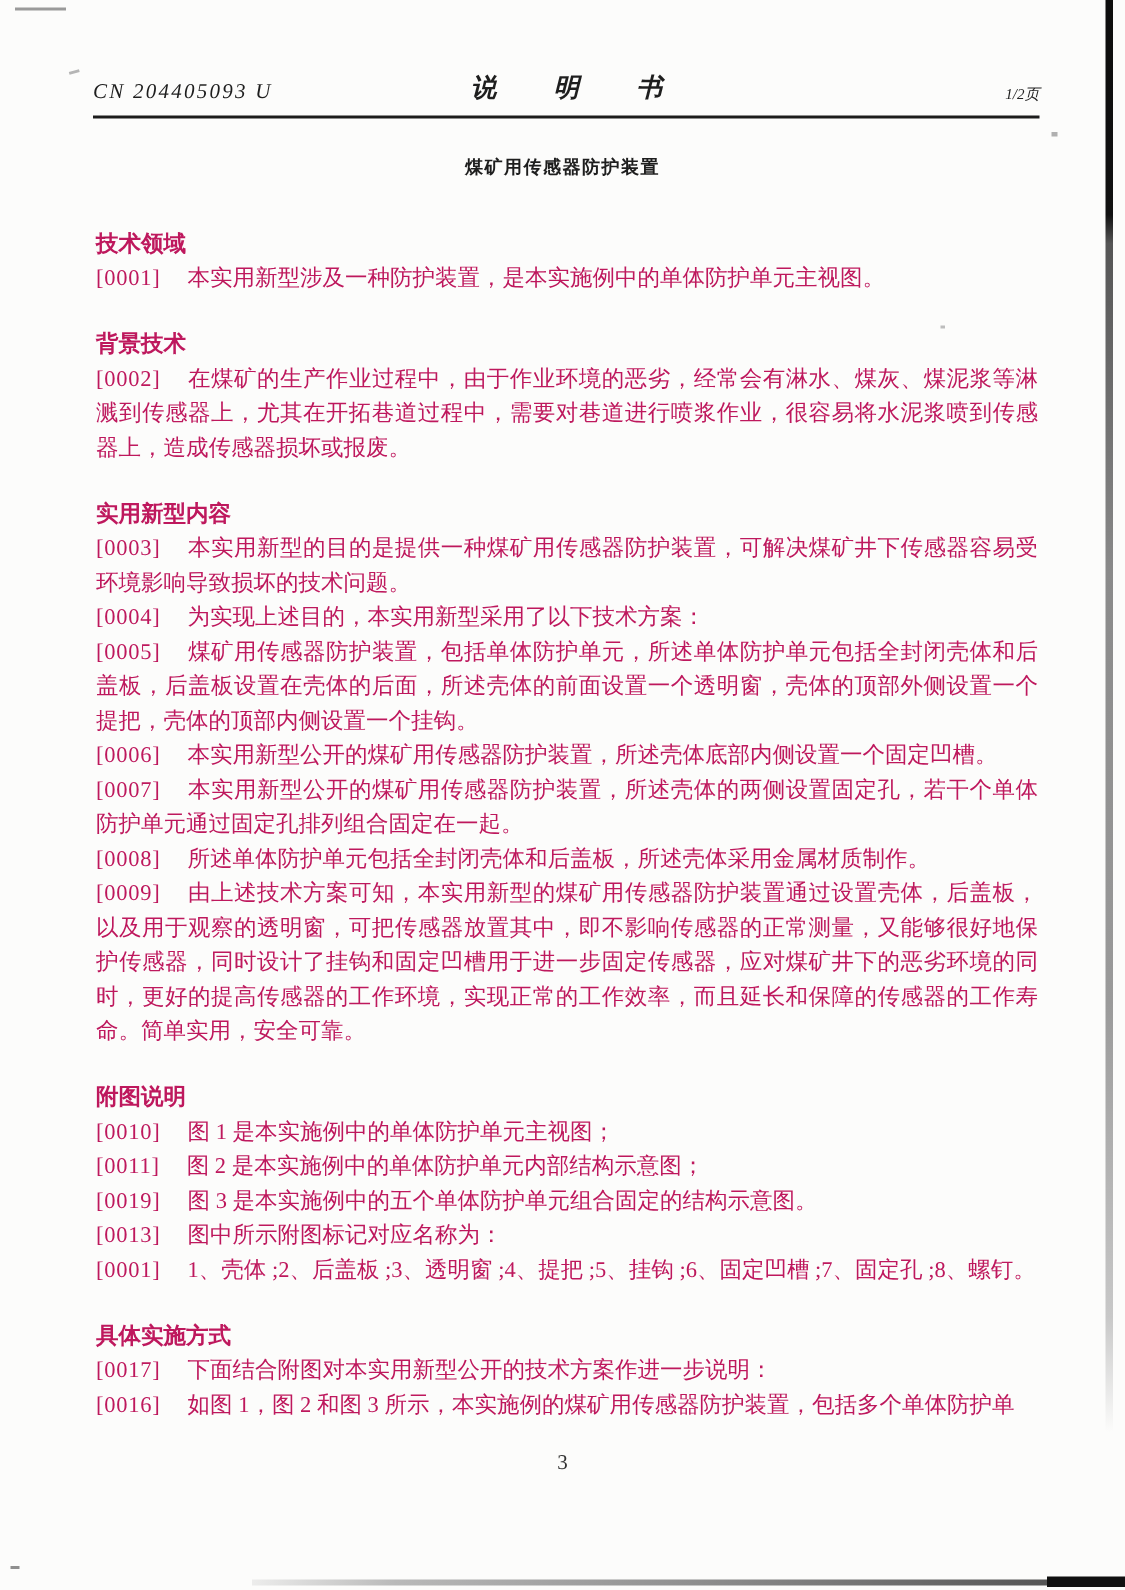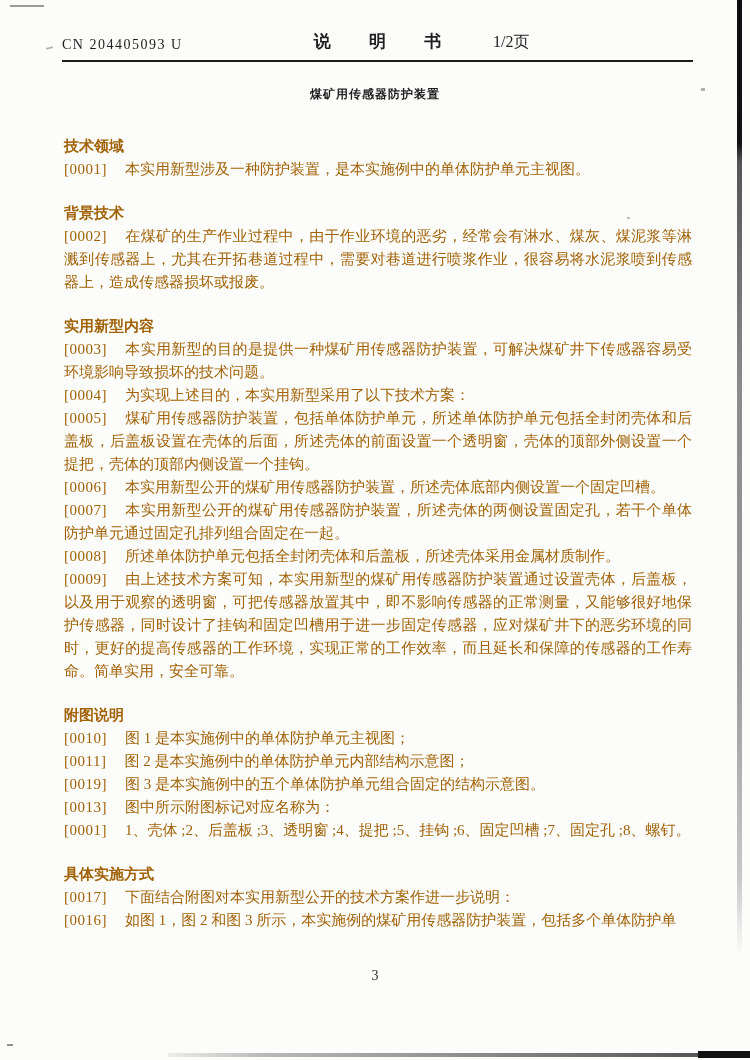--- a/index.html
+++ b/index.html
@@ -11,62 +11,64 @@
   .page {
     position: relative;
     width: 750px;
     height: 1060px;
     background: #fcfcfb;
     color: #1e1e1e;
     overflow: hidden;
   }
   
   .header {
-    margin: 30px 57px 0 62px;
+    margin: 47px 57px 0 62px;
     display: flex;
     align-items: flex-end;
     justify-content: space-between;
     border-bottom: 2px solid #1c1c1c;
     padding-bottom: 7px;
+    font-style: italic;
   }
   .doc-number {
     font-size: 14px;
     letter-spacing: 1.5px;
     white-space: nowrap;
     width: 200px;
   }
   .doc-type {
     font-size: 17px;
     font-weight: 700;
     letter-spacing: 17px;
     white-space: nowrap;
     text-align: center;
     flex: 1;
     padding-left: 17px; 
   }
   .page-indicator {
-    font-size: 16px;
+    font-size: 10px;
     width: 200px;
+    text-align: right;
     white-space: nowrap;
   }
   
   .doc-title {
     margin-top: 24px;
     text-align: center;
     font-size: 12px;
     font-weight: 700;
     letter-spacing: 1px;
   }
   
   .content {
     margin: 0 58px 0 64px;
     font-size: 15px;
     line-height: 23px;
     text-align: justify;
-    color: #a16207;
+    color: #be185d;
   }
   .section { margin-top: 21px; }
   .section:first-child { margin-top: 32px; }
   .section-heading {
     font-weight: 700;
     font-size: 15px;
     text-align: left;
   }
   .para { text-align: justify; }
   .para .tag {

